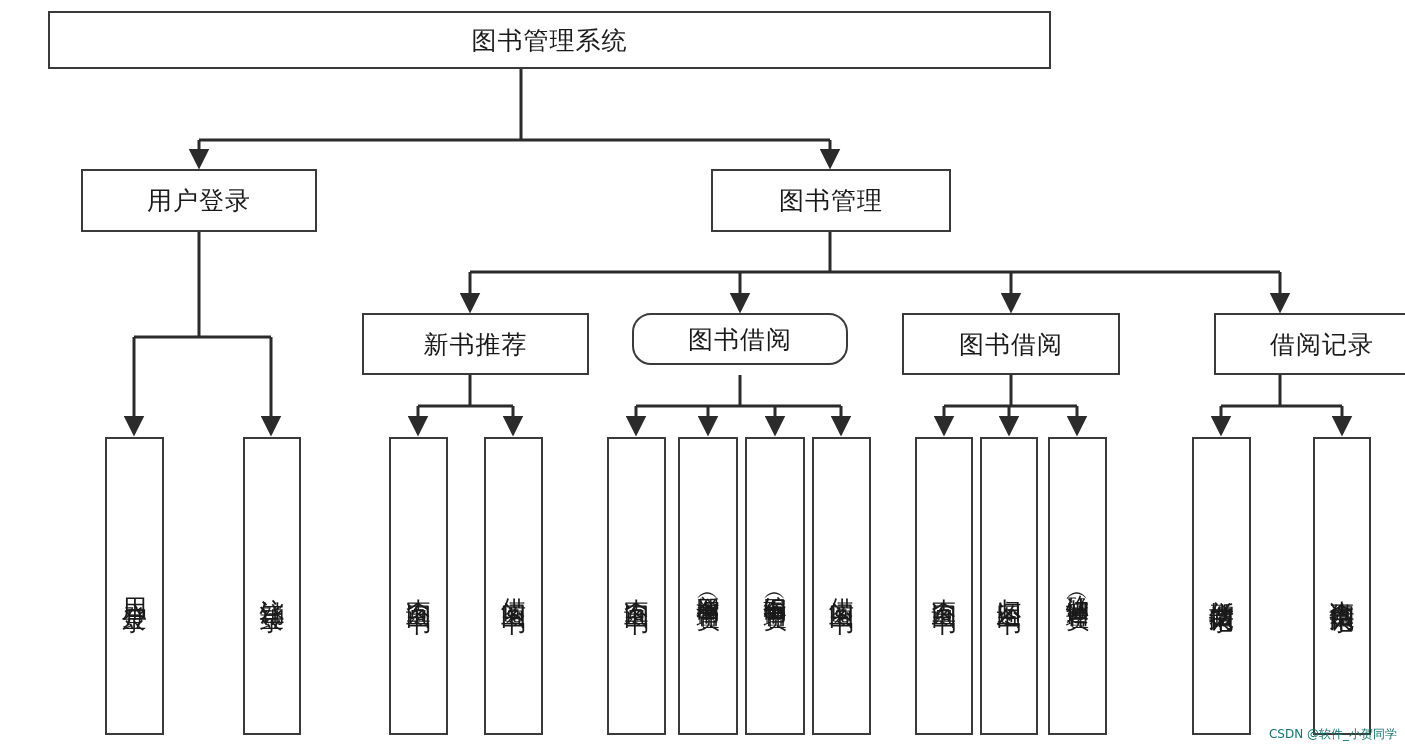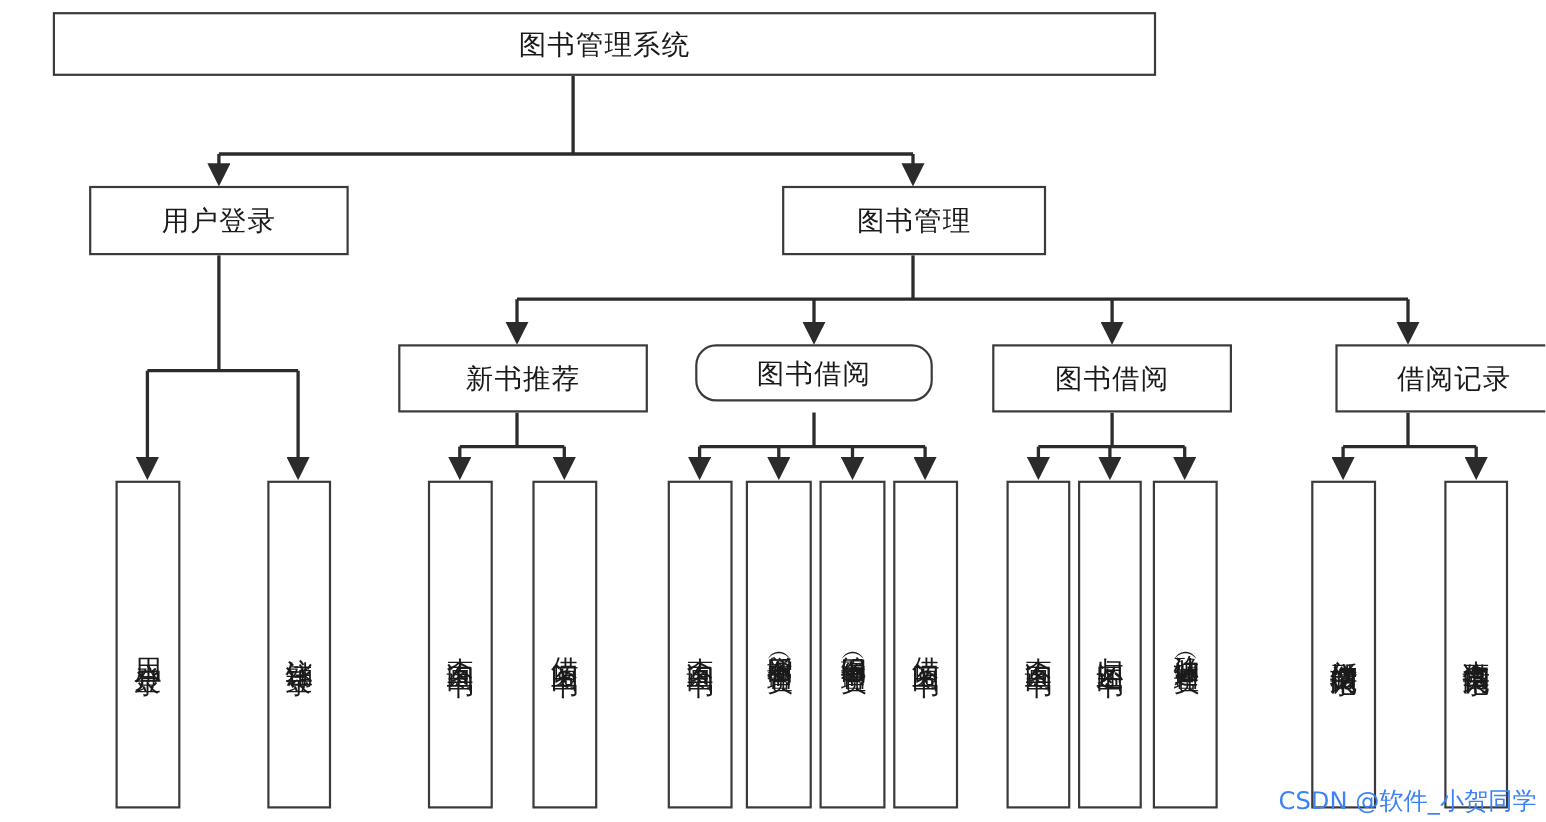--- a/index.html
+++ b/index.html
@@ -49,22 +49,22 @@
     line-height: 1;
     white-space: nowrap;
   }
   .node .hlabel {
     white-space: nowrap;
   }
   .watermark {
     position: absolute;
     right: 8px;
     bottom: 4px;
-    font-size: 22px;
-    color: #3b82f6;
+    font-size: 12px;
+    color: #0f766e;
     white-space: nowrap;
   }
 </style>
 </head>
 <body>
 
 <div id="canvas">
 
   <svg id="edges" viewBox="0 0 1405 747">
     <defs>

